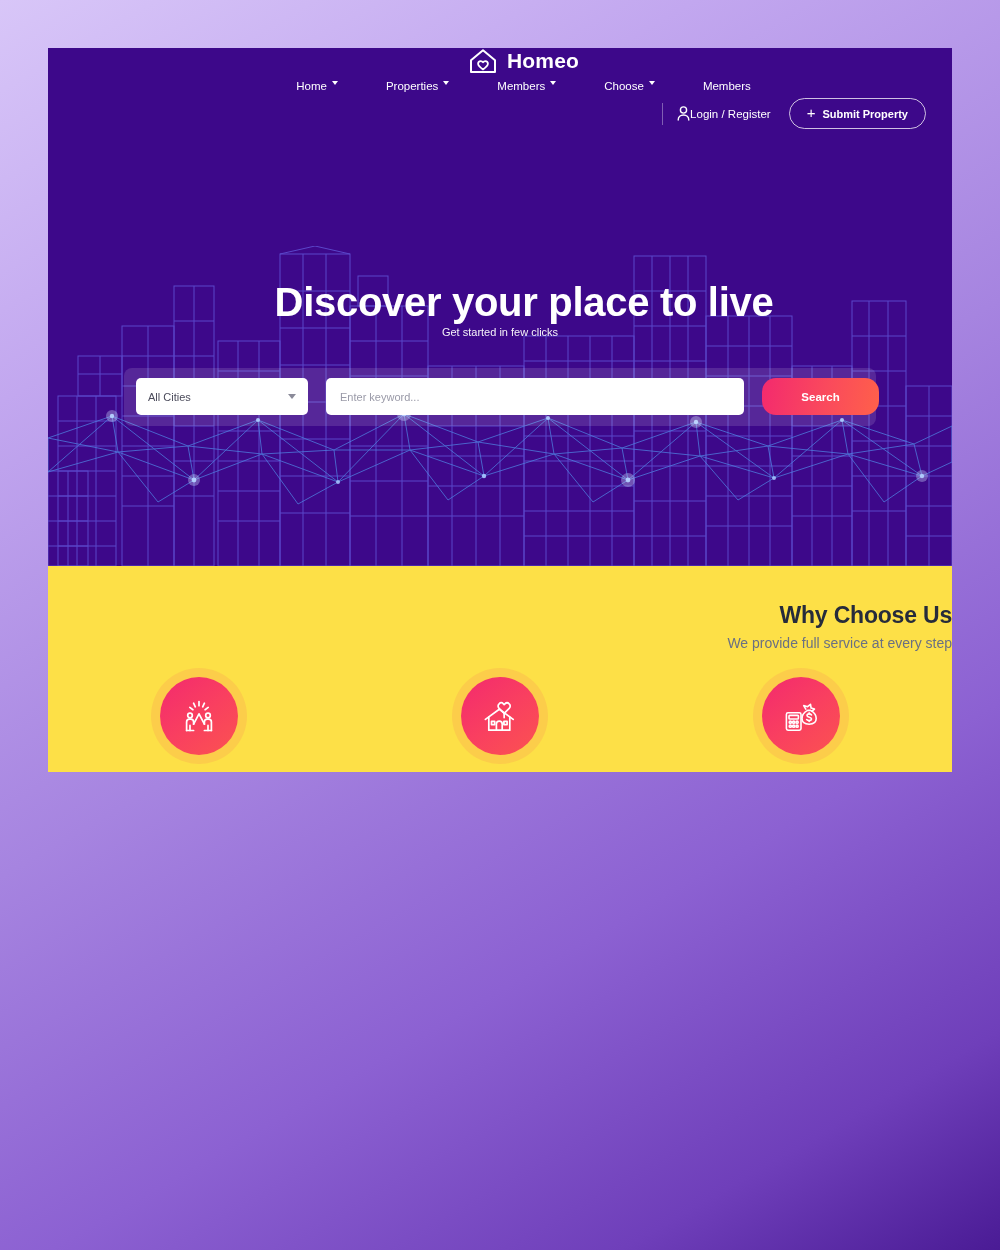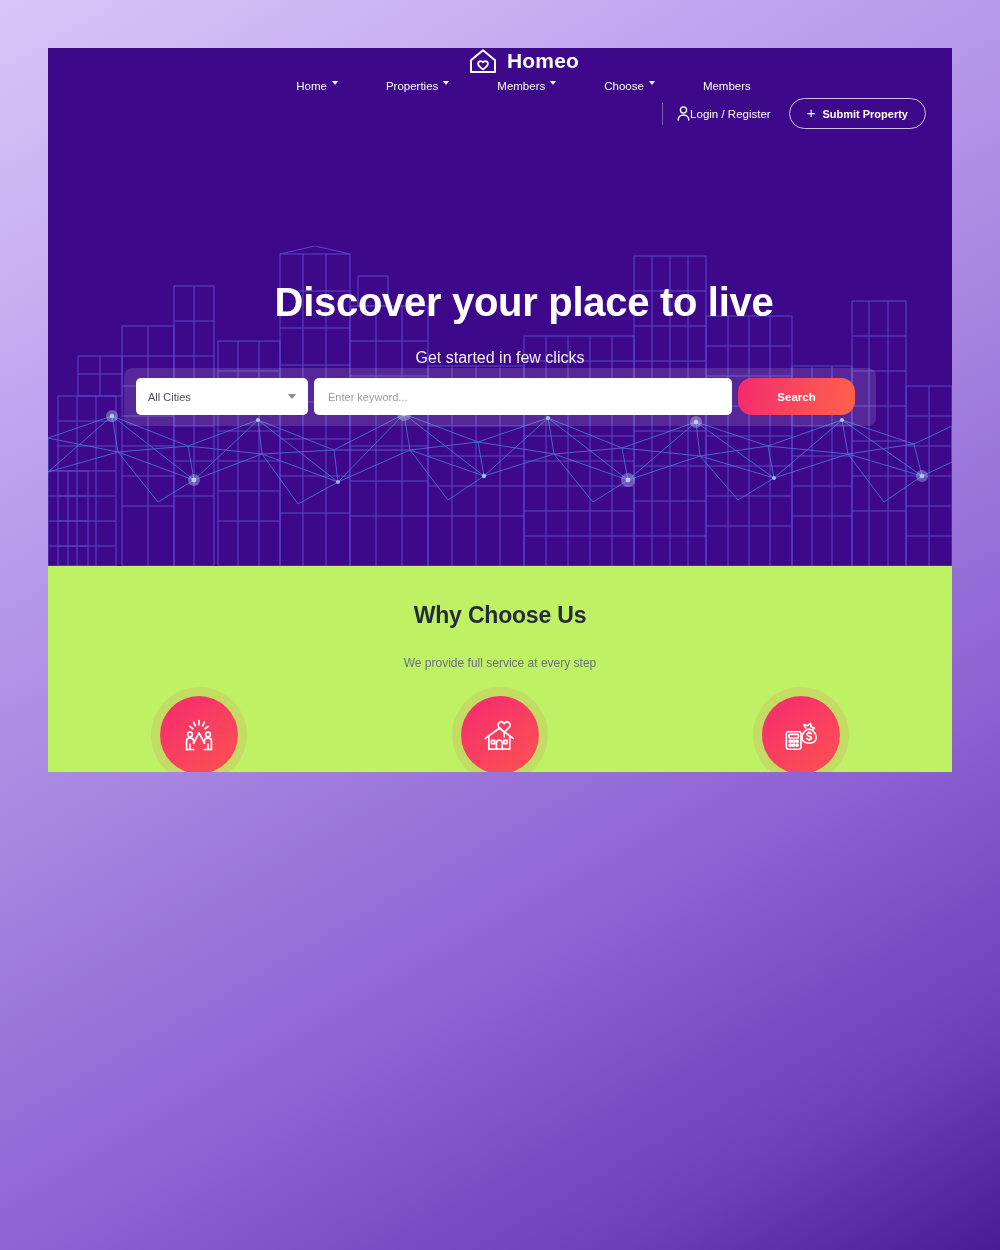--- a/index.html
+++ b/index.html
@@ -163,23 +163,23 @@
     margin-top: 232px;
     color: #fff;
     font-size: 40px;
     font-weight: bold;
     letter-spacing: -.3px;
     line-height: 1.1;
     text-align: center;
     margin-left: 48px;
   }
   .hero-sub {
-    margin-top: 25px;
+    margin-top: 2px;
     color: #ffffff;
-    font-size: 16px;
+    font-size: 11px;
     text-align: center;
     opacity: .95;
   }
 
   
   .search-wrap {
     position: absolute;
     left: 76px;
     top: 320px;
     width: 752px;
@@ -187,21 +187,21 @@
     background: rgba(255,255,255,.13);
     border-radius: 8px;
     z-index: 7;
   }
   .search-row {
     position: absolute;
     left: 12px;
     top: 10px;
     display: flex;
     align-items: center;
-    gap: 6px;
+    gap: 18px;
   }
   .select-box {
     width: 172px;
     height: 37px;
     background: #fff;
     border-radius: 5px;
     display: flex;
     align-items: center;
     padding: 0 12px;
     cursor: pointer;
@@ -241,33 +241,33 @@
     font-weight: bold;
     cursor: pointer;
     font-family: "Liberation Sans", sans-serif;
   }
 
   
   .why {
     position: relative;
     width: 904px;
     height: 206px;
-    background: #bef264;
-    text-align: center;
+    background: #fde047;
+    text-align: right;
   }
   .why-title {
     padding-top: 36px;
     font-size: 23px;
     font-weight: bold;
     color: #262b3b;
     letter-spacing: -.2px;
   }
   .why-sub {
-    margin-top: 27px;
-    font-size: 12px;
+    margin-top: 6px;
+    font-size: 14px;
     color: #6a7083;
   }
   .features {
     margin-top: 26px;
     display: flex;
     justify-content: center;
     gap: 0;
   }
   .feature {
     width: 301px;

